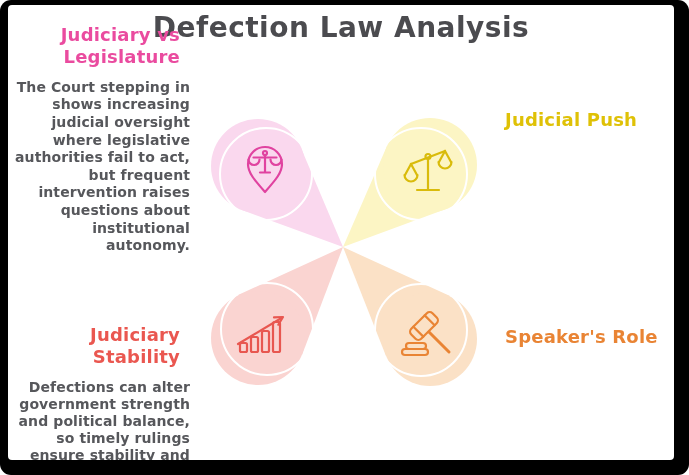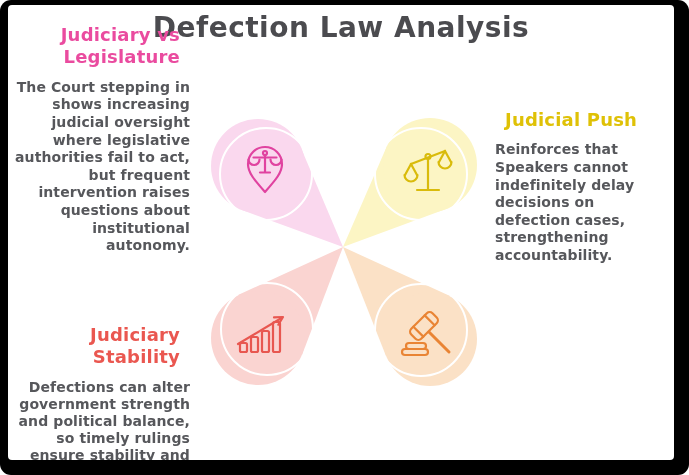--- a/index.html
+++ b/index.html
@@ -109,27 +109,27 @@
       </svg>
 
       <div class="tb tl right">
         <h2 class="h-pink">Judiciary vs
 Legislature</h2>
         <p>The Court stepping in shows increasing judicial oversight where legislative authorities fail to act, but frequent intervention raises questions about institutional autonomy.</p>
       </div>
 
       <div class="tb tr">
         <h2 class="h-yellow">Judicial Push</h2>
-        <p>Reinforces that Speakers cannot indefinitely delay decisions on defection cases, strengthening accountability.</p>
       </div>
 
       <div class="tb bl right">
         <h2 class="h-red">Judiciary
 Stability</h2>
         <p>Defections can alter government strength and political balance, so timely rulings ensure stability and uphold voters' mandate.</p>
       </div>
 
       <div class="tb br">
+        <h2 class="h-orange">Speaker's Role</h2>
       </div>
 
     </div>
   </div>
 </div>
 
 </body></html>

